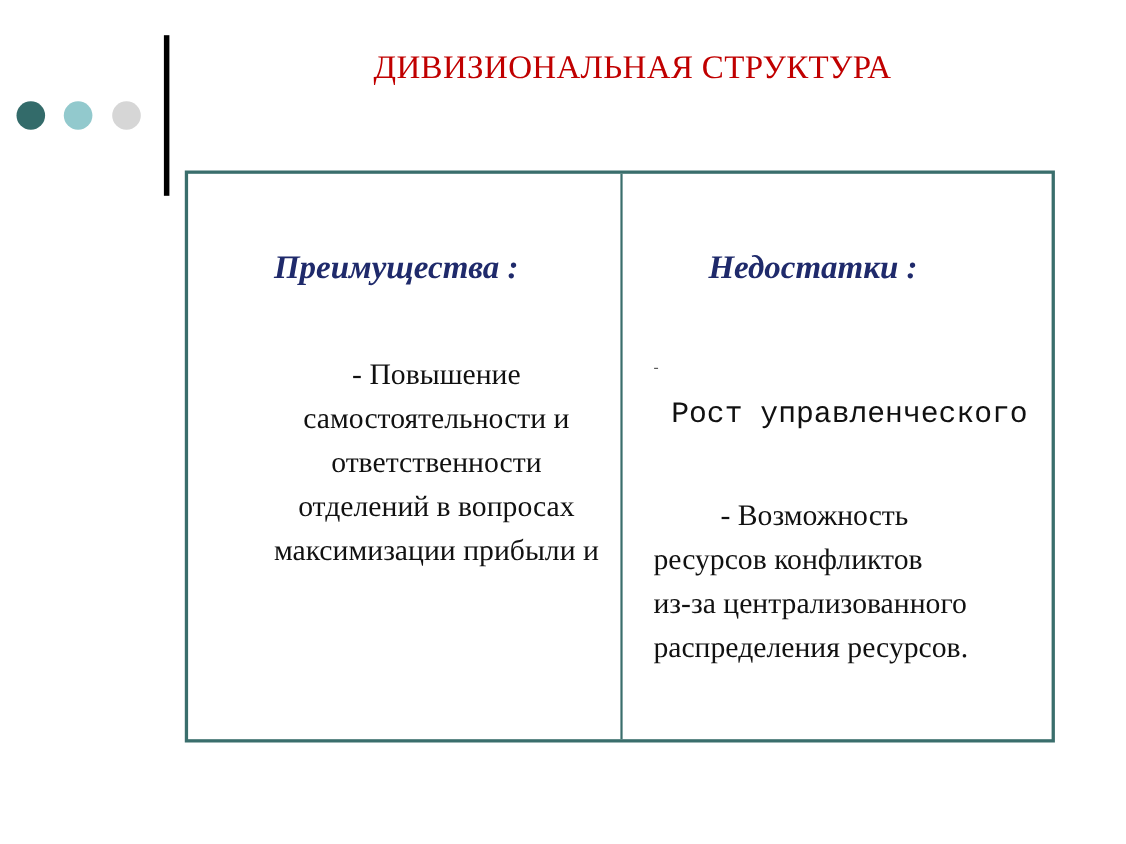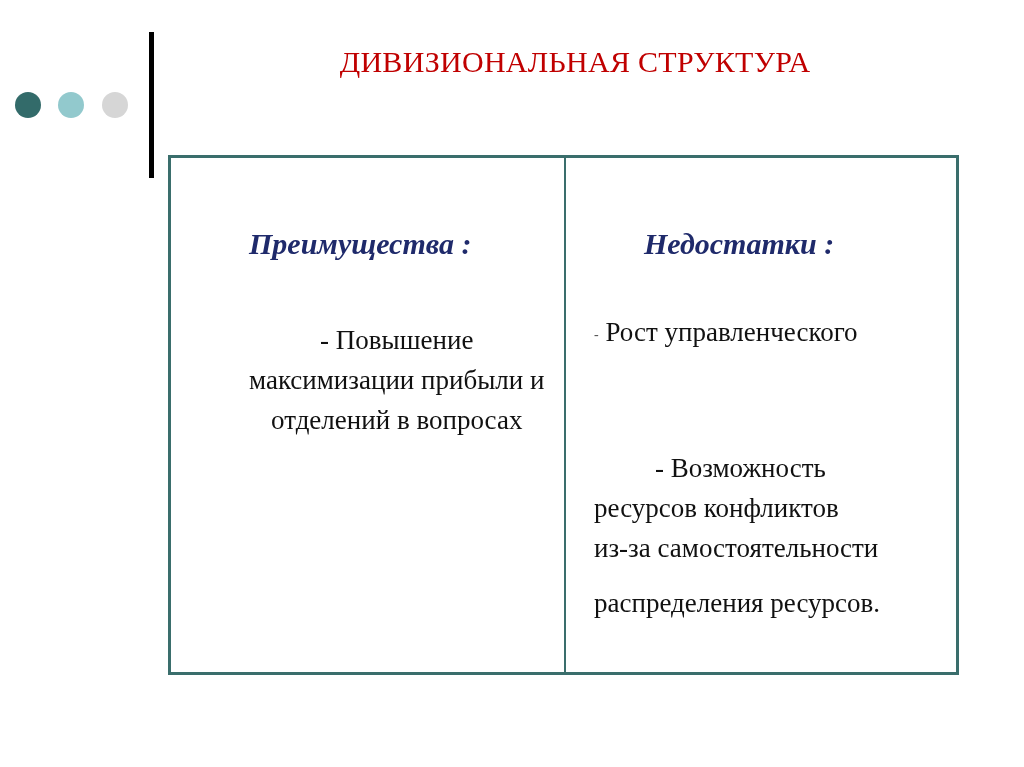--- a/index.html
+++ b/index.html
@@ -44,30 +44,32 @@
   <div>ДИВИЗИОНАЛЬНАЯ СТРУКТУРА</div>
 </div>
 
 <div class="table">
   <div class="divider"></div>
 
   <div class="col col-left">
     <div class="heading" style="left:22px;top:68px;">Преимущества :</div>
     <div class="body-text" style="left:22px;top:162px;text-align:center;">
       <div>- Повышение</div>
+      <div>самостоятельности и</div>
+      <div>ответственности</div>
+      <div>отделений в вопросах</div>
       <div>максимизации прибыли и</div>
-      <div>отделений в вопросах</div>
     </div>
   </div>
 
   <div class="col col-right">
     <div class="heading" style="left:78px;top:68px;">Недостатки :</div>
     <div class="body-text" style="left:28px;top:154px;">
-      <div><span class="small-dash">-</span><span style="white-space:pre;"> Рост управленческого</span></div>
+      <div><span class="small-dash">-</span><span style="white-space:pre;font-family:Liberation Mono, monospace;"> Рост управленческого</span></div>
     </div>
     <div class="body-text" style="left:28px;top:290px;">
       <div style="white-space:pre;text-align:center;"> - Возможность</div>
       <div>ресурсов конфликтов</div>
-      <div>из-за самостоятельности</div>
-      <div style="margin-top:15px;">распределения ресурсов.</div>
+      <div>из-за централизованного</div>
+      <div style="margin-top:0;">распределения ресурсов.</div>
     </div>
   </div>
 </div>
 
 </body></html>

